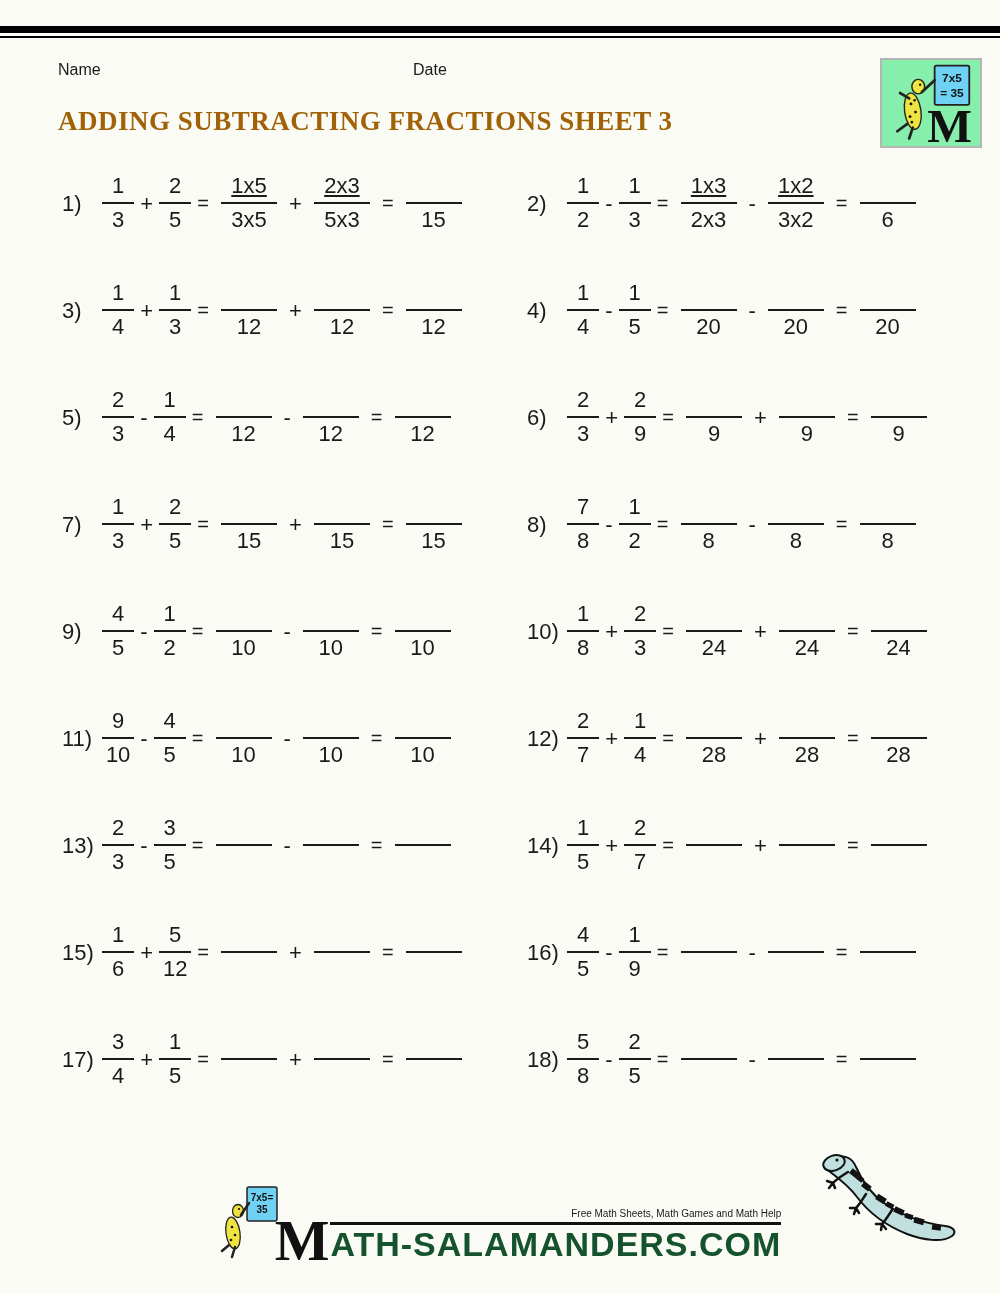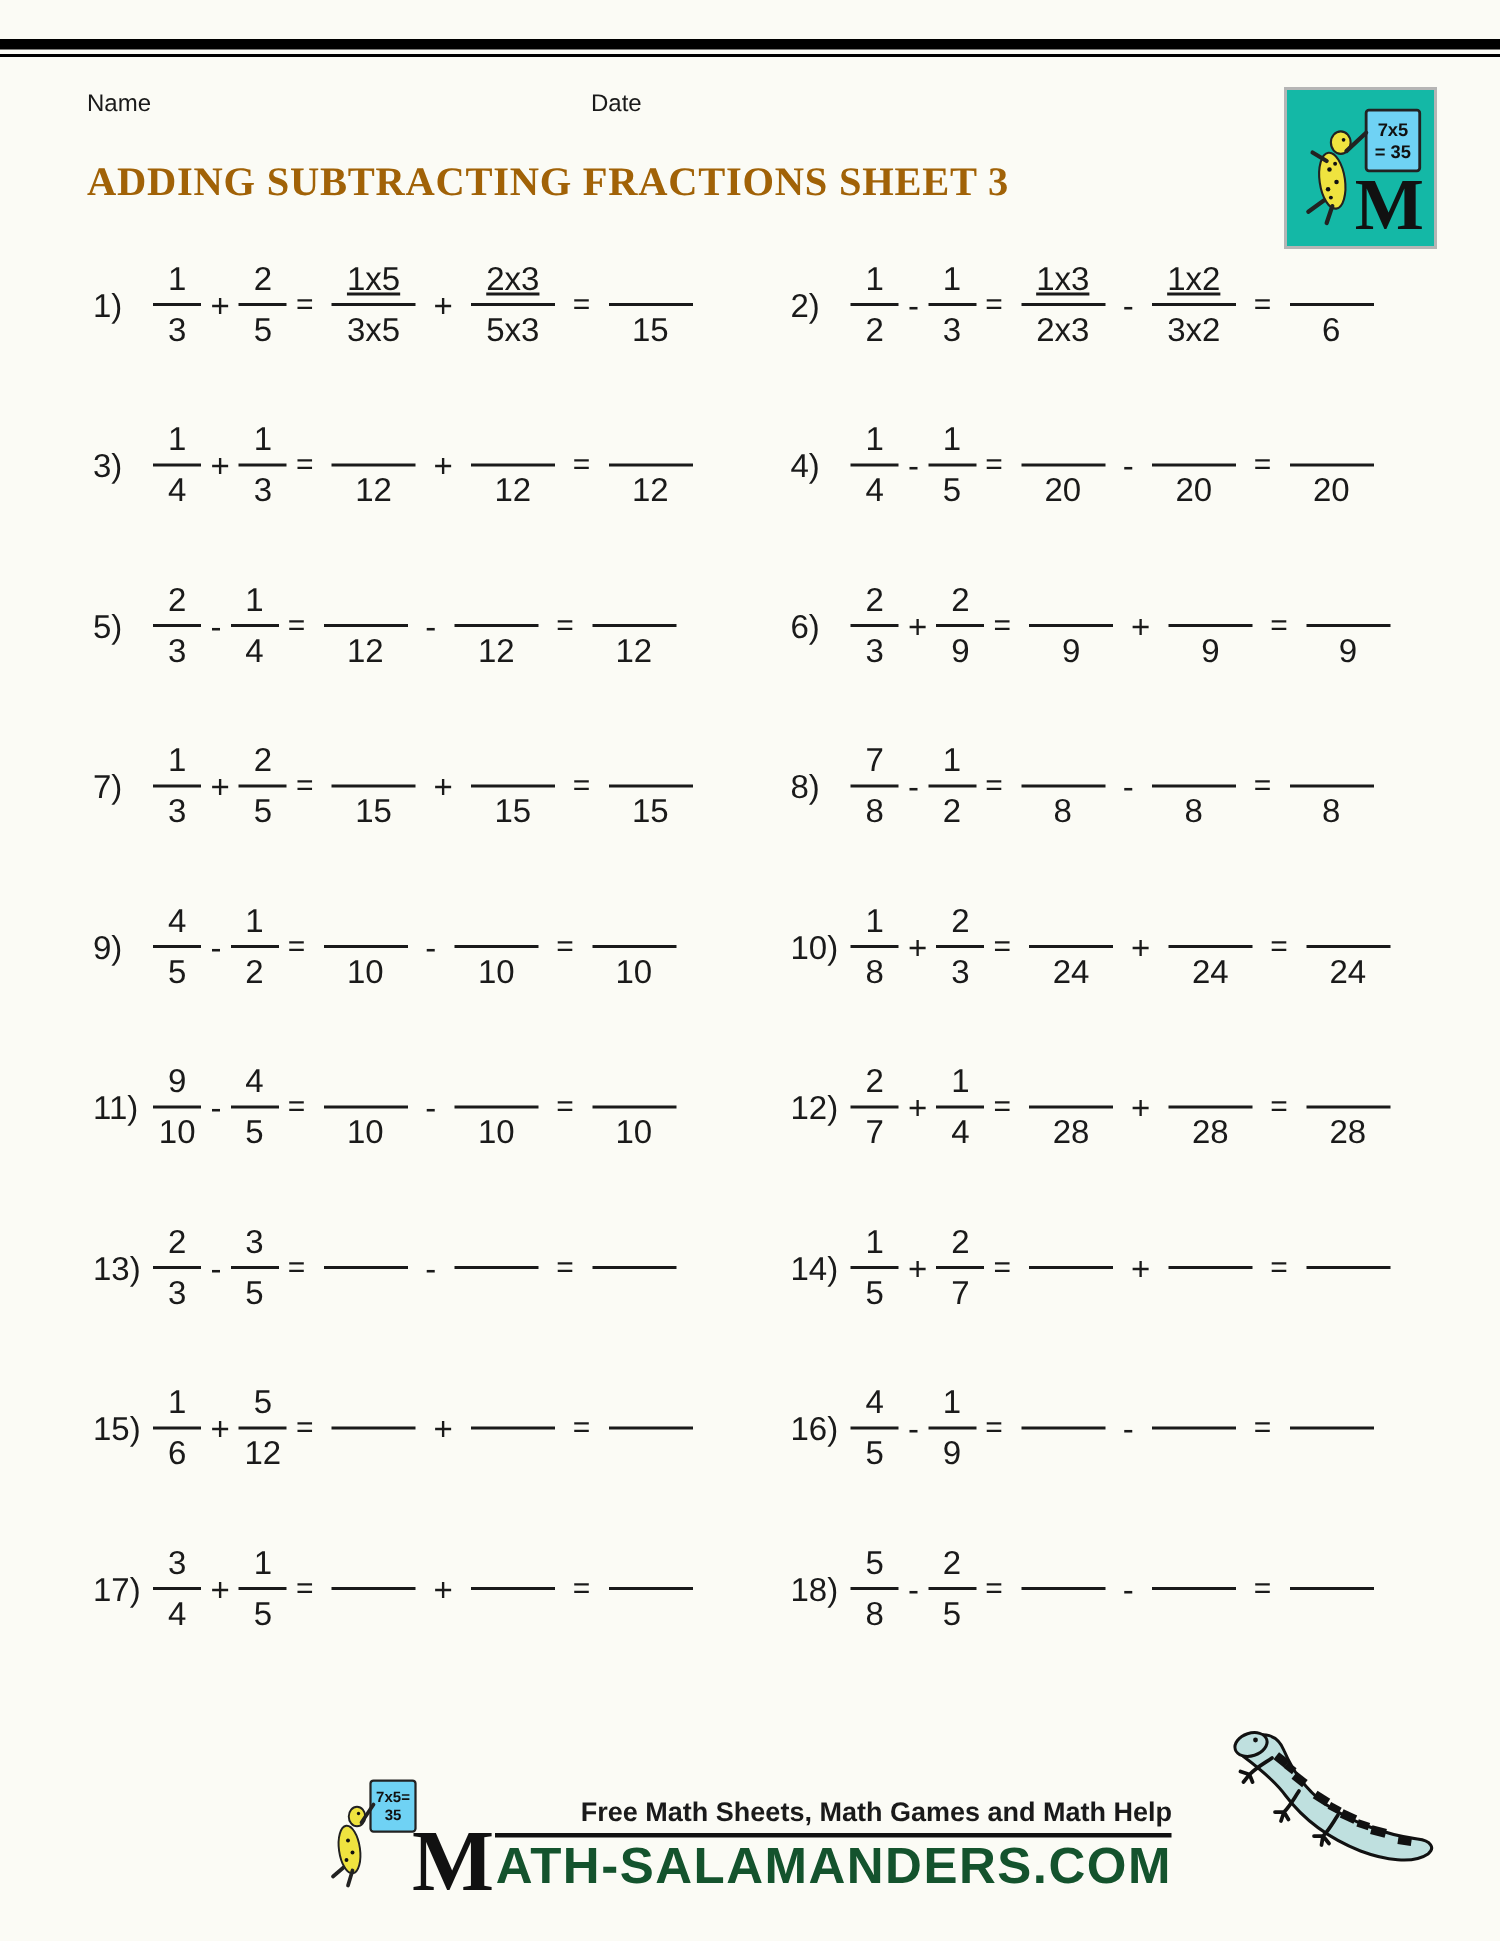--- a/index.html
+++ b/index.html
@@ -10,24 +10,24 @@
     font-family:"Liberation Sans", sans-serif; color:#1a1a1a;
   }
   
   .top-rule { position:absolute; top:26px; left:0; right:0; }
   .rule-thick { height:7px; background:#000; }
   .rule-gap { height:3px; }
   .rule-thin { height:2px; background:#000; }
 
   
   .name-label { position:absolute; top:61px; left:58px; font-size:16px;text-align:center; }
-  .date-label { position:absolute; top:61px; left:394px; font-size:16px; }
+  .date-label { position:absolute; top:61px; left:413px; font-size:16px; }
   .logo-box {
-    position:absolute; top:58px; right:42px; width:102px; height:108px;
-    background:#14b8a6; border:2px solid #b5b5b5; padding:2px;
+    position:absolute; top:58px; right:18px; width:102px; height:90px;
+    background:#86efac; border:2px solid #b5b5b5; padding:2px;
   }
   .logo-box svg { width:100%; height:100%; }
 
   .page-title {
     position:absolute; top:106px; left:58px;
     font-family:"Liberation Serif", serif;
     font-size:27px; font-weight:bold; letter-spacing:0.5px;
     color:#a16207; white-space:nowrap;
   }
 
@@ -56,21 +56,21 @@
   .footer-logo {
     position:absolute; top:1185px; left:0; right:0;
     display:flex; justify-content:center; align-items:flex-end;text-align:right;
   }
   .footer-logo .mini-logo { width:64px; height:78px; }
   .footer-m {
     font-family:"Liberation Serif", serif; font-weight:bold;
     font-size:58px; line-height:0.78; margin:0 1px 0 -8px; color:#111;
   }
   .footer-col { display:flex; flex-direction:column; padding-bottom:2px; }
-  .footer-tagline { font-size:18px; font-weight:bold; padding-left:14px; white-space:nowrap; }
+  .footer-tagline { font-size:10px; font-weight:normal; padding-left:14px; white-space:nowrap; }
   .footer-rule { height:3px; background:#111; margin:3px 0 2px; }
   .footer-site {
     font-size:34px; font-weight:bold; letter-spacing:1px;
     line-height:1; white-space:nowrap; color:#14532d;
   }
   .footer-salamander { position:absolute; top:1150px; right:36px; width:160px; height:100px; }
 </style>
 </head>
 <body>
 

